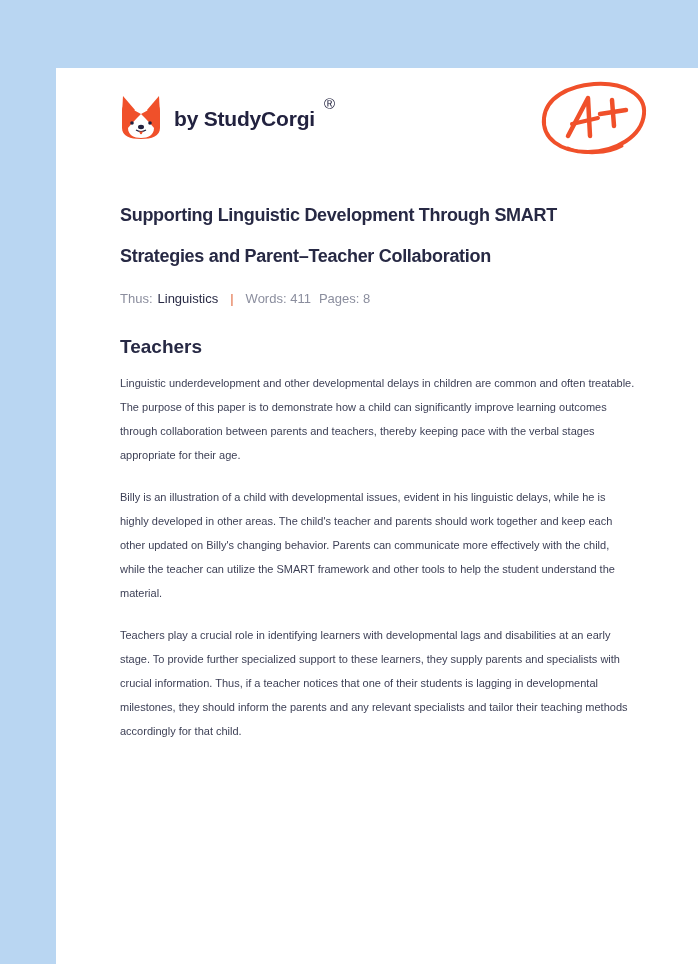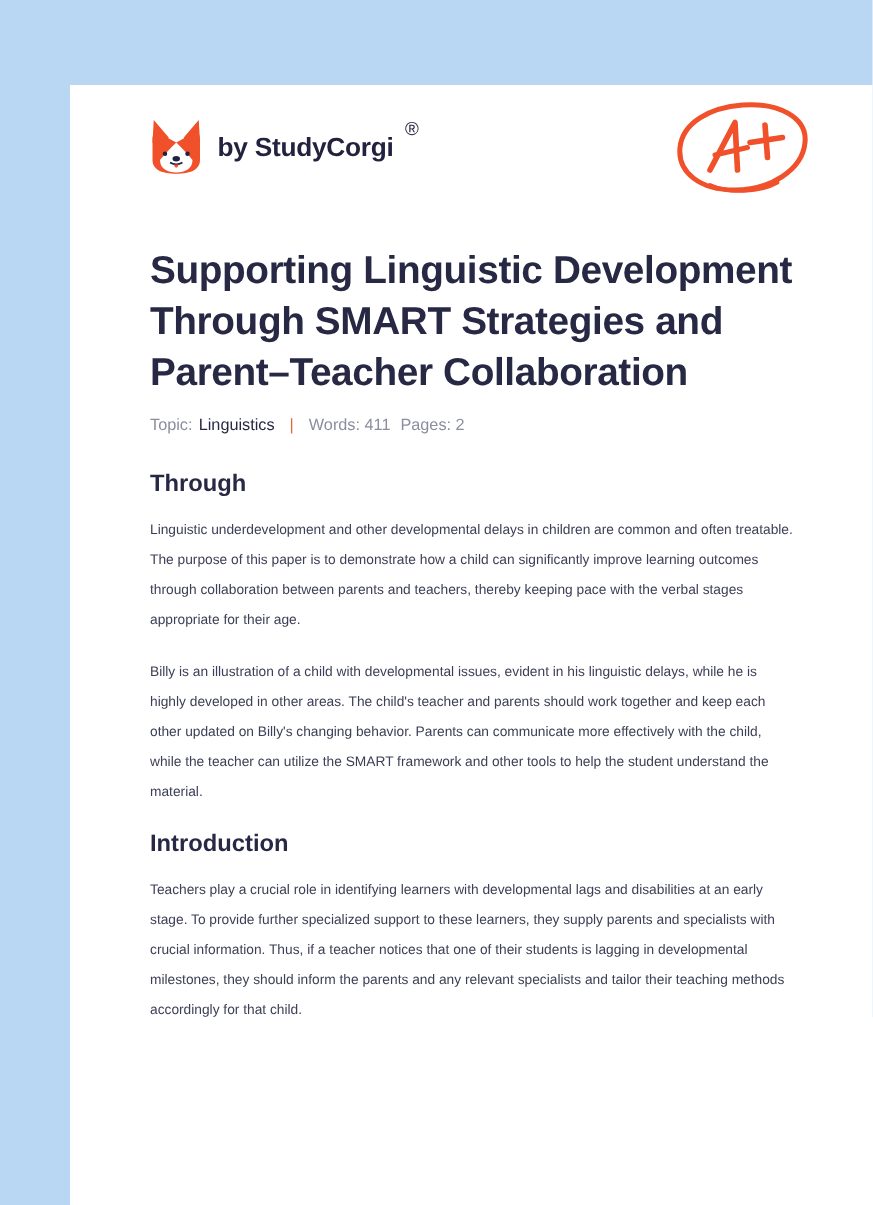--- a/index.html
+++ b/index.html
@@ -68,21 +68,21 @@
       height: 82px;
     }
     .content {
       position: absolute;
       left: 64px;
       top: 127px;
       width: 520px;
     }
     .title {
       margin: 0;
-      font-size: 31px;
+      font-size: 18px;
       line-height: 41px;
       font-weight: bold;
       color: #272944;
       letter-spacing: -0.3px;
     }
     .meta {
       margin-top: 12px;
       font-size: 13px;
       color: #8b8e9e;
       display: flex;
@@ -162,28 +162,27 @@
 
       <path d="M62 36 L88 32" stroke="#f0502a" stroke-width="4.5" fill="none" stroke-linecap="round"></path>
       <path d="M74 22 L76 48" stroke="#f0502a" stroke-width="4.5" fill="none" stroke-linecap="round"></path>
     </svg>
   </div>
 
   <div class="content">
     <h1 class="title">Supporting Linguistic Development Through SMART Strategies and Parent–Teacher Collaboration</h1>
 
     <div class="meta">
-      <span>Topic:</span>
+      <span>Thus:</span>
       <span class="topic-value">Linguistics</span>
       <span class="sep">|</span>
       <span>Words: 411</span>
-      <span class="pages">Pages: 2</span>
+      <span class="pages">Pages: 8</span>
     </div>
 
-    <h2 class="section-heading">Through</h2>
+    <h2 class="section-heading">Teachers</h2>
     <p class="paragraph">Linguistic underdevelopment and other developmental delays in children are common and often treatable. The purpose of this paper is to demonstrate how a child can significantly improve learning outcomes through collaboration between parents and teachers, thereby keeping pace with the verbal stages appropriate for their age.</p>
     <p class="paragraph">Billy is an illustration of a child with developmental issues, evident in his linguistic delays, while he is highly developed in other areas. The child's teacher and parents should work together and keep each other updated on Billy's changing behavior. Parents can communicate more effectively with the child, while the teacher can utilize the SMART framework and other tools to help the student understand the material.</p>
 
-    <h2 class="section-heading intro">Introduction</h2>
     <p class="paragraph">Teachers play a crucial role in identifying learners with developmental lags and disabilities at an early stage. To provide further specialized support to these learners, they supply parents and specialists with crucial information. Thus, if a teacher notices that one of their students is lagging in developmental milestones, they should inform the parents and any relevant specialists and tailor their teaching methods accordingly for that child.</p>
   </div>
 
 </div>
 
 </body></html>

